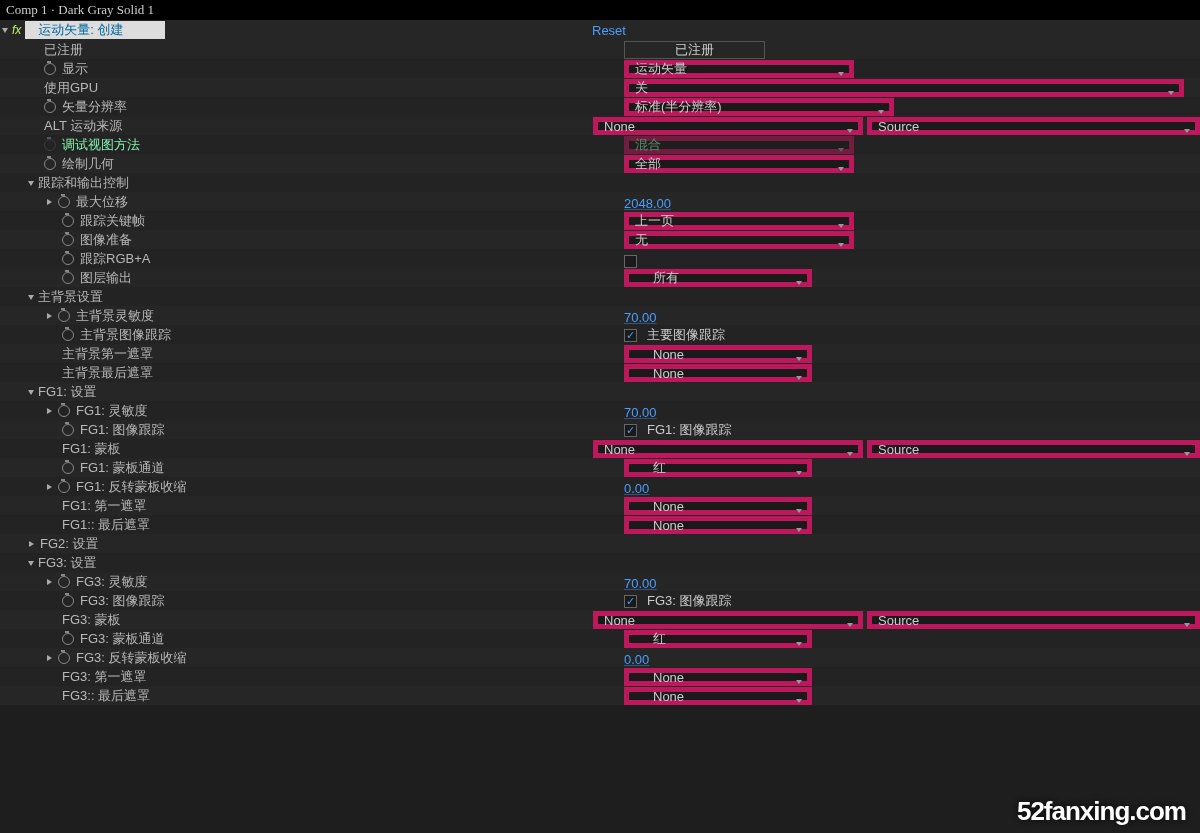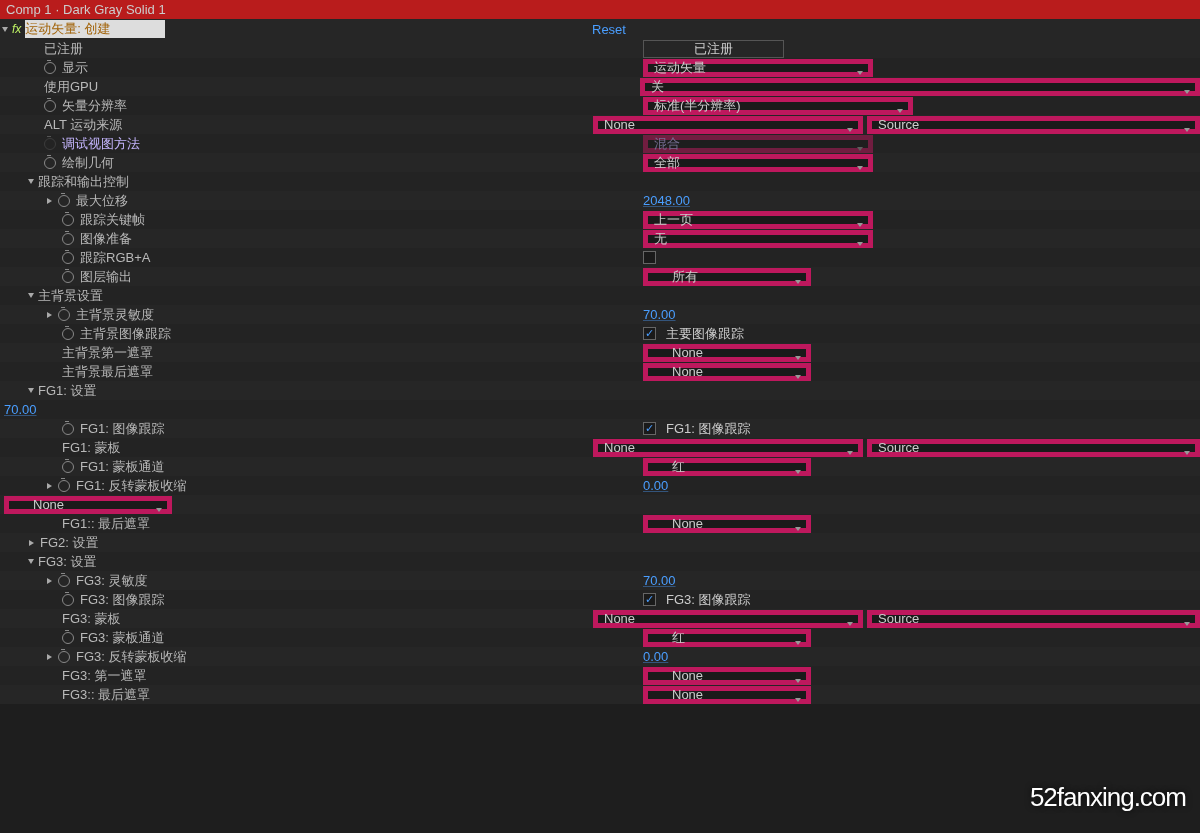--- a/index.html
+++ b/index.html
@@ -1,42 +1,42 @@
 <!DOCTYPE html>
 <html><head>
 <meta charset="utf-8">
 <style>
 * { margin:0; padding:0; box-sizing:border-box; font-family:"Segoe UI",Arial,sans-serif; }
 body { background:#1e1e1e; color:#b8b8b8; font-size:13px; width:1200px; height:833px; overflow:hidden; position:relative; }
-.header { background:#b91c1c; padding:2px 6px; color:#ccc; font-size:13px; }
+.header { background:#000000; padding:2px 6px; color:#ccc; font-size:13px;font-family:Liberation Serif, serif; }
 .fx-row { display:flex; align-items:center; background:#262626; height:20px; }
 .tw { display:inline-block; width:0; height:0; border-left:3px solid transparent; border-right:3px solid transparent; border-top:5px solid #aaa; margin:0 4px 0 2px; cursor:pointer; }
 .tw.closed { border-top:3px solid transparent; border-bottom:3px solid transparent; border-left:5px solid #aaa; border-right:none; margin:0 6px 0 3px; }
 .fx-icon { font-style:italic; color:#bef264; margin-right:4px; font-size:12px; }
-.fx-name { background:#ddd; color:#a16207; padding:0 0; min-width:140px; display:inline-block; font-size:13px; }
+.fx-name { background:#ddd; color:#0369a1; padding:0 13px; min-width:140px; display:inline-block; font-size:13px; }
 .reset { color:#4a9eff; margin-left:auto; position:absolute; left:592px; font-size:13px; cursor:pointer; }
-.row { display:flex; align-items:center; height:19px; padding-left:4px;gap:19px; }
+.row { display:flex; align-items:flex-end; height:19px; padding-left:4px; }
 .row:nth-child(odd){ background:#262626; }
 .row:nth-child(even){ background:#232323; }
 .label-col { width:620px; display:flex; align-items:center; }
 .indent1{padding-left:22px;} .indent2{padding-left:40px;} .indent3{padding-left:58px;}
 .stopwatch { display:inline-block; width:12px; height:12px; border:1.5px solid #888; border-radius:50%; margin-right:6px; position:relative; flex-shrink:0; }
 .stopwatch:before { content:""; position:absolute; width:4px; height:1.5px; background:#888; top:-3px; left:2px; }
 .stopwatch.dim { border-color:#555; opacity:0.5; }
 .val-col { flex:1; display:flex; align-items:center; gap:4px; }
 .num { color:#4a9eff; cursor:ew-resize; text-decoration:underline; text-decoration-color:rgba(74,158,255,0.4); }
 .dd { background:#1a1a1a; border:5px solid #be185d; color:#ccc; padding:0 18px 0 6px; height:18px; display:flex; align-items:center; position:relative; cursor:pointer; }
 .dd:after { content:""; position:absolute; right:5px; top:7px; border-left:3px solid transparent; border-right:3px solid transparent; border-top:4px solid #999; }
-.w1{width:168px;padding-left:24px;} .w1b{width:230px;} .w2{width:270px;} .w3{width:560px;} .w4{width:333px;}
+.w1{width:188px;padding-left:24px;} .w1b{width:230px;} .w2{width:270px;} .w3{width:560px;} .w4{width:333px;}
 .static-box { border:1px solid #555; padding:0 50px; height:18px; display:flex; align-items:center; color:#ccc; }
 .chk { width:13px; height:13px; border:1px solid #666; background:#1a1a1a; display:flex; align-items:center; justify-content:center; cursor:pointer; }
 .chk.on:after { content:"✓"; color:#4a9eff; font-size:11px; line-height:1; }
 .chk-label { margin-left:6px; color:#ccc; }
-.dim-text { color:#c4b5fd; }
-.watermark { position:absolute; right:14px; bottom:20px; color:#fff; font-weight:normal; font-size:26px; letter-spacing:-1px; text-shadow:0 0 6px rgba(0,0,0,0.8); }
+.dim-text { color:#86efac; }
+.watermark { position:absolute; right:14px; bottom:6px; color:#fff; font-weight:bold; font-size:26px; letter-spacing:-1px; text-shadow:0 0 6px rgba(0,0,0,0.8); }
 </style>
 </head>
 <body>
 
 <div class="header">Comp 1 · Dark Gray Solid 1</div>
 
 <div class="fx-row">
   <span class="tw"></span>
   <span class="fx-icon">fx</span>
   <span class="fx-name">运动矢量: 创建</span>
@@ -222,20 +222,25 @@
 
 <div class="row">
       <div class="label-col indent1">
         <span class="tw"></span>
         <span>FG1: 设置</span>
       </div>
       <div class="val-col"></div>
     </div>
 
 <div class="row">
+      <div class="label-col indent2">
+        <span class="tw closed"></span>
+        <span class="stopwatch"></span>
+        <span>FG1: 灵敏度</span>
+      </div>
       <div class="val-col">
         <span class="num">70.00</span>
       </div>
     </div>
 
 <div class="row">
       <div class="label-col indent3">
         <span class="stopwatch"></span>
         <span>FG1: 图像跟踪</span>
       </div>
@@ -270,20 +275,23 @@
         <span class="tw closed"></span>
         <span class="stopwatch"></span>
         <span>FG1: 反转蒙板收缩</span>
       </div>
       <div class="val-col">
         <span class="num">0.00</span>
       </div>
     </div>
 
 <div class="row">
+      <div class="label-col indent3">
+        <span>FG1: 第一遮罩</span>
+      </div>
       <div class="val-col">
         <span class="dd w1">None</span>
       </div>
     </div>
 
 <div class="row">
       <div class="label-col indent3">
         <span>FG1:: 最后遮罩</span>
       </div>
       <div class="val-col">

